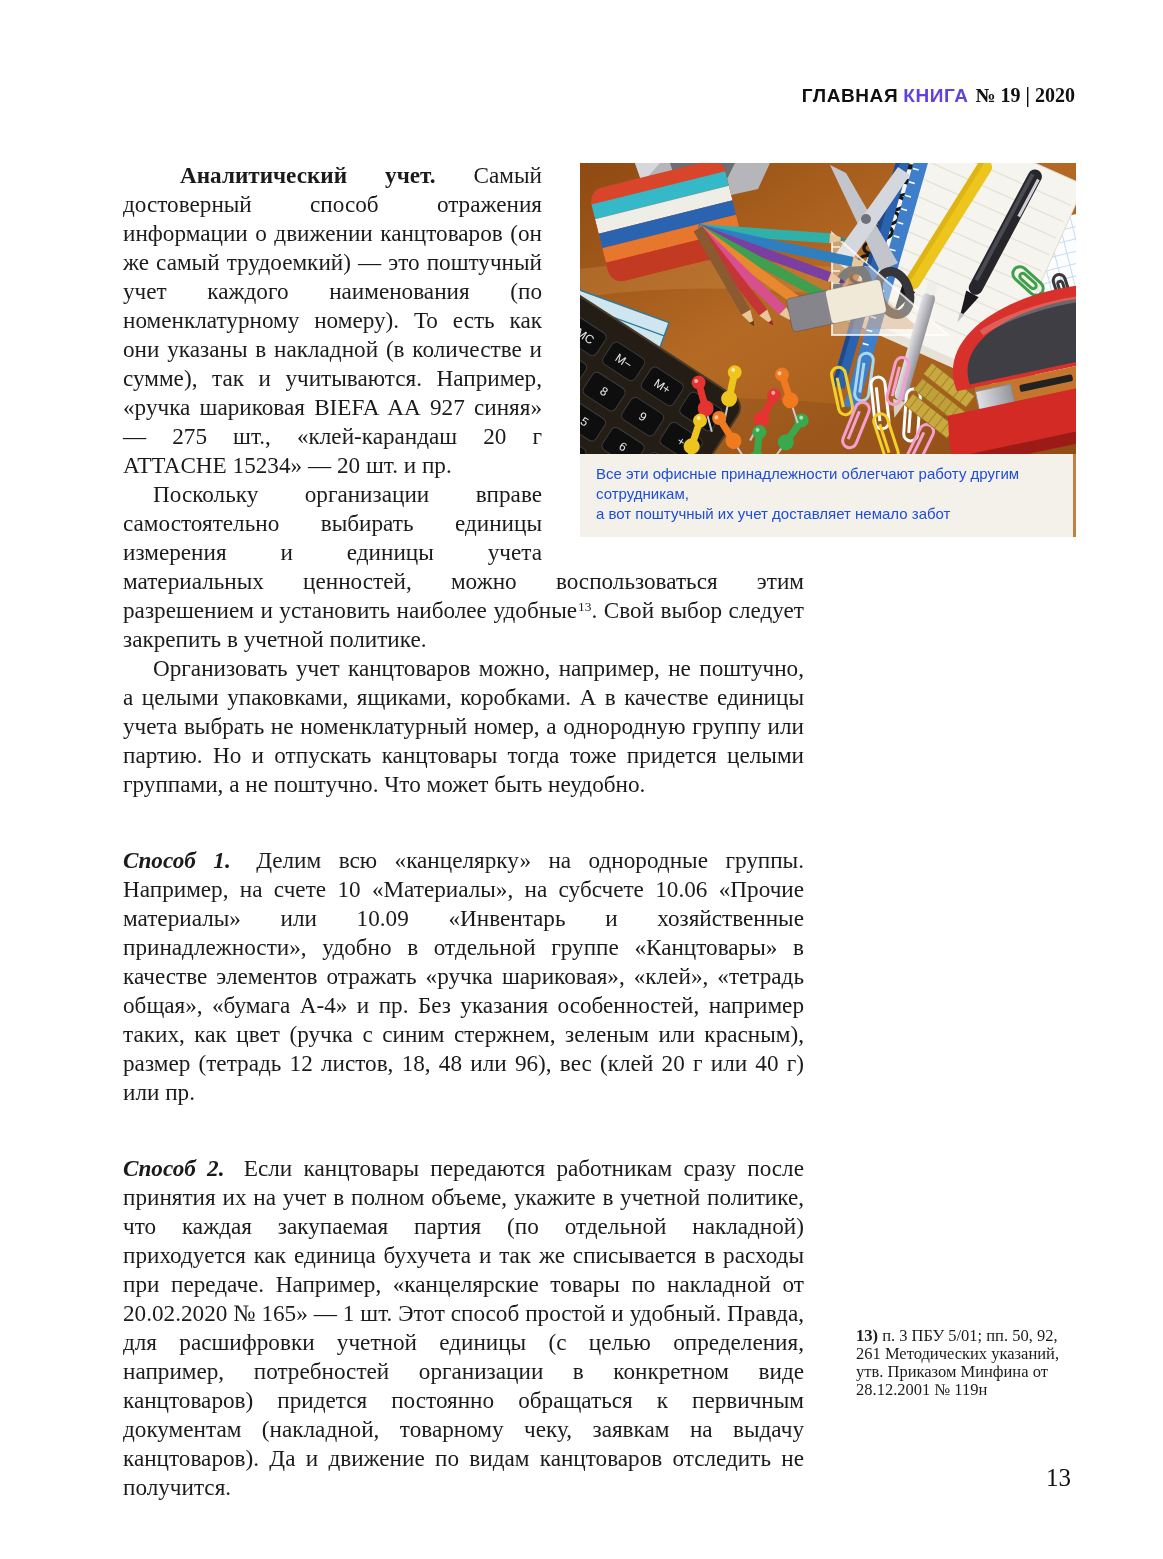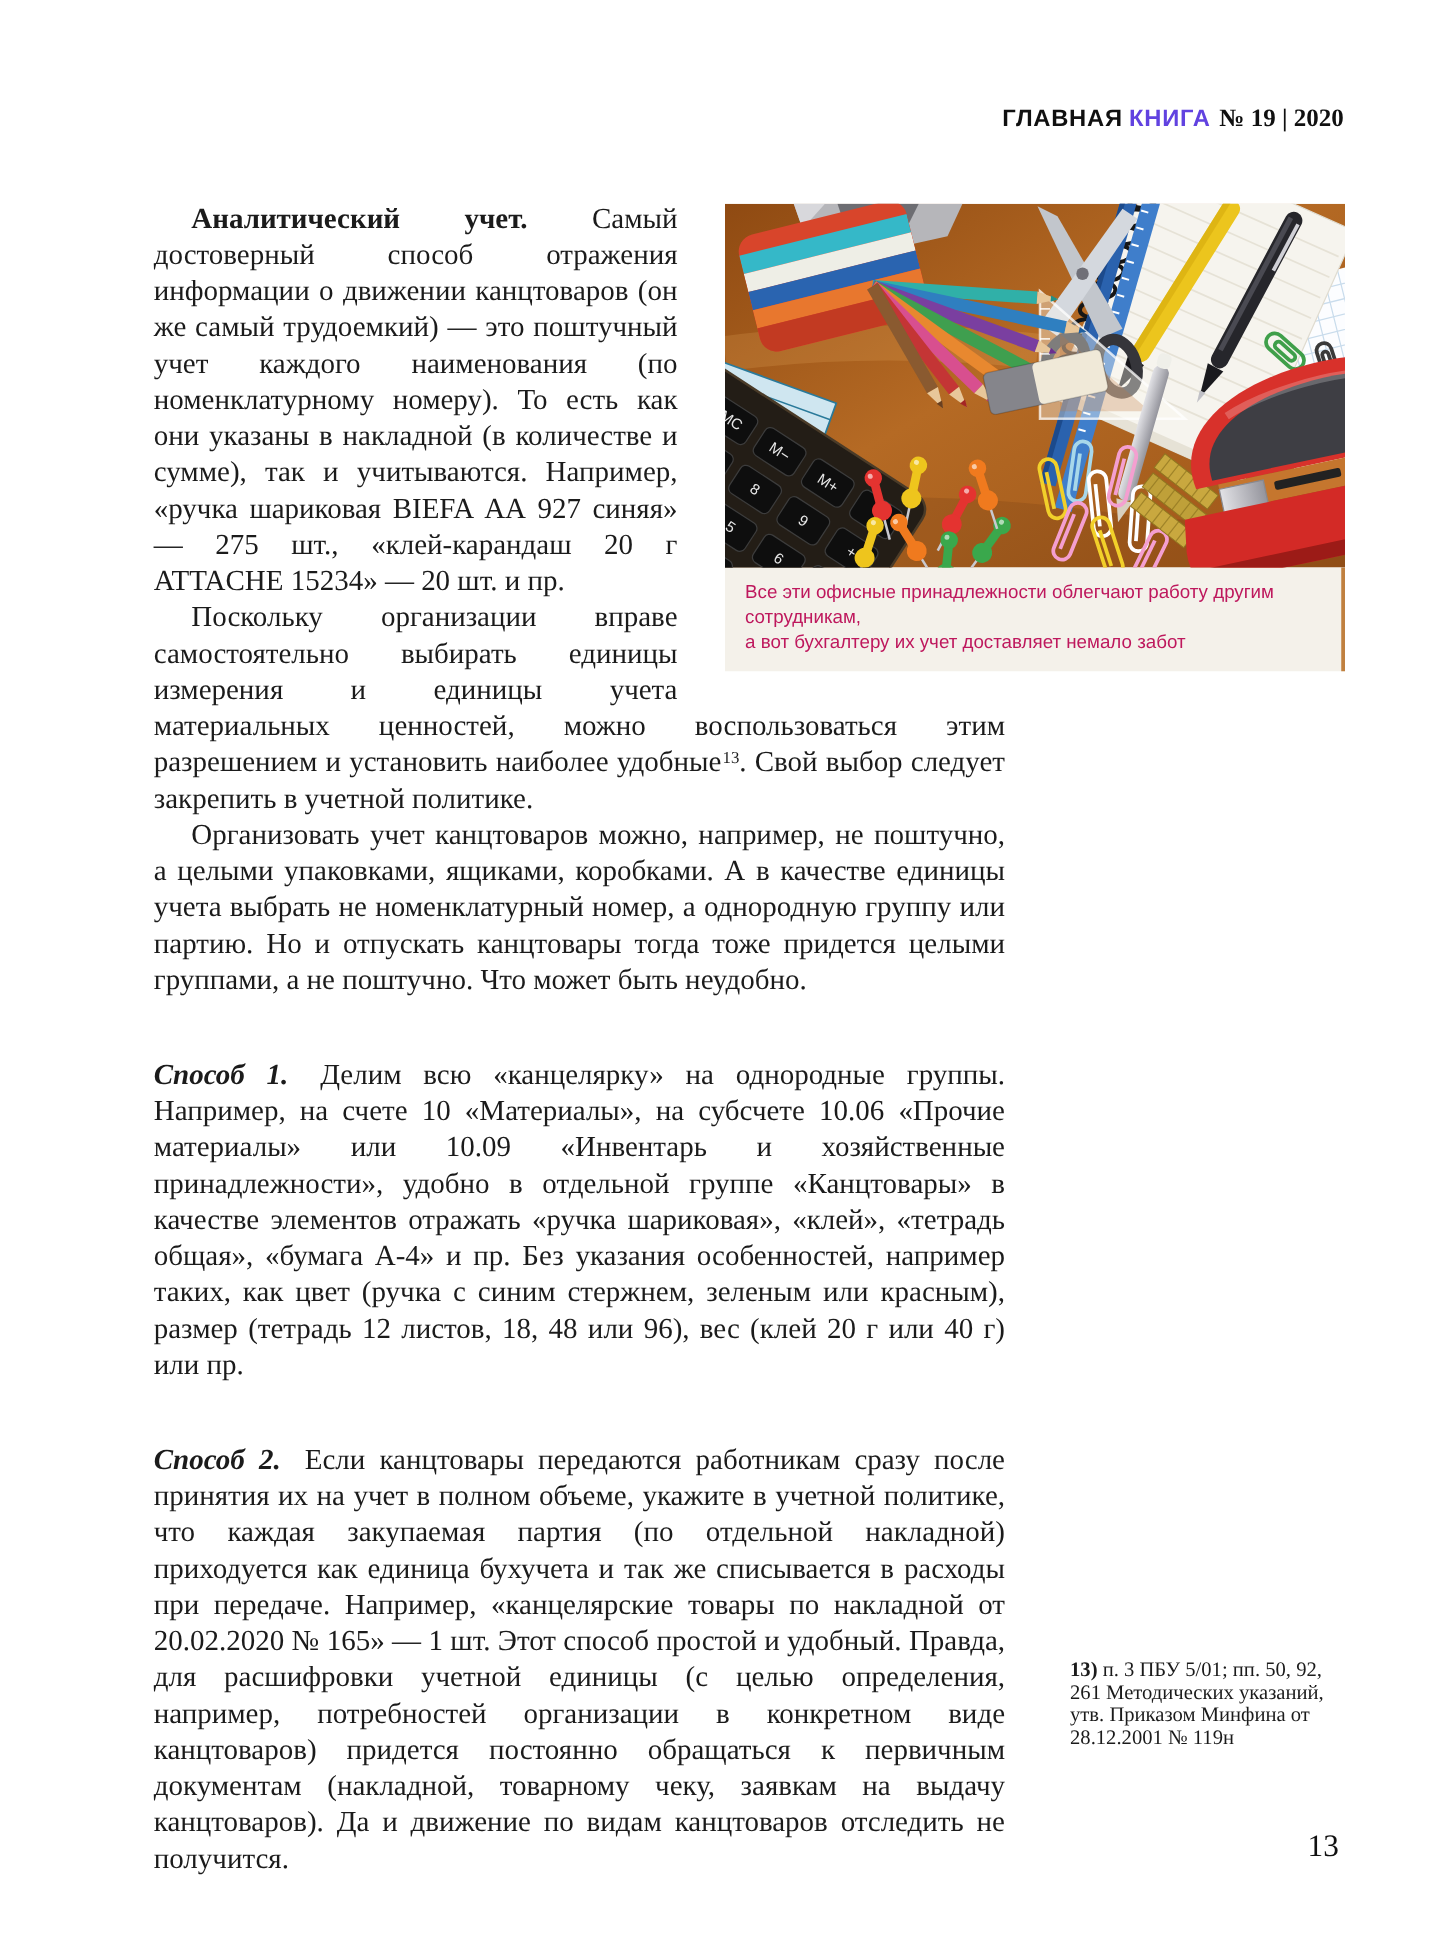--- a/index.html
+++ b/index.html
@@ -14,32 +14,32 @@
                 letter-spacing:.6px;color:#6142e0;margin-left:5px;}
   .issue-info{font-family:"Liberation Serif",serif;font-weight:bold;font-size:20px;
               color:#101010;margin-left:7px;}
 
   
   .article{position:absolute;left:123px;top:161px;width:681px;
            font-size:23.2px;line-height:29px;text-align:justify;}
   .para{margin:0;}
   .indent{text-indent:30px;}
   .method{margin-top:47px;}
-  .lead-bold{font-weight:bold;}
+  .lead-bold{font-weight:bold;margin-left:27px;}
   .lead-italic{font-weight:bold;font-style:italic;margin-right:8px;}
   .fn-ref{font-size:0.58em;vertical-align:0.55em;line-height:0;margin-left:1px;}
 
   
   .photo-spacer{float:right;width:262px;height:394px;}
   .photo-box{position:absolute;left:457px;top:2px;width:496px;margin:0;}
   .photo-box svg{display:block;width:496px;height:291px;}
   .caption{background:#f4f1ea;border-right:3px solid #c0803f;
            padding:10px 10px 13px 16px;
            font-family:"Liberation Sans",sans-serif;font-size:15px;line-height:20px;
-           color:#be185d;text-align:left;text-indent:0;}
+           color:#1d4ed8;text-align:left;text-indent:0;}
   .cap-line{display:block;}
 
   
   .footnote{position:absolute;left:856px;top:1327px;width:228px;
             font-size:16.5px;line-height:18px;text-align:left;color:#1b1b1b;}
   .footnote strong{font-weight:bold;}
 
   .page-number{position:absolute;left:1046px;top:1464px;font-size:25px;color:#101010;}
 </style>
 </head>
@@ -407,21 +407,21 @@
           <rect x="26" y="92" width="172" height="22" fill="#c5762e"></rect>
           <rect x="70" y="99" width="54" height="7" rx="2" fill="#222222"></rect>
           <rect x="26" y="96" width="36" height="46" fill="url(#metal)" stroke="#88888e"></rect>
           <path d="M-6,114 L210,114 L214,150 Q214,168 190,168 L10,168 Q-12,168 -10,140 Z" fill="#d32a26"></path>
           <rect x="-8" y="156" width="222" height="12" rx="6" fill="#9c1b17"></rect>
         </g>
       </svg>
 
       <figcaption class="caption">
         <span class="cap-line">Все эти офисные принадлежности облегчают работу другим сотрудникам,</span>
-        <span class="cap-line">а вот бухгалтеру их учет доставляет немало забот</span>
+        <span class="cap-line">а вот поштучный их учет доставляет немало забот</span>
       </figcaption>
     </figure>
 
     <p class="para indent"><strong class="lead-bold">Аналитический учет.</strong><span> Самый достоверный способ отражения информации о движении канцтоваров (он же самый трудоемкий) — это поштучный учет каждого наименования (по номенклатурному номеру). То есть как они указаны в накладной (в количестве и сумме), так и учитываются. Например, «ручка шариковая BIEFA АА 927 синяя» — 275 шт., «клей-карандаш 20 г ATTACHE 15234» — 20 шт. и пр.</span></p>
 
     <p class="para indent"><span>Поскольку организации вправе самостоятельно выбирать единицы измерения и единицы учета материальных ценностей, можно воспользоваться этим разрешением и установить наиболее удобные</span><sup class="fn-ref">13</sup><span>. Свой выбор следует закрепить в учетной политике.</span></p>
 
     <p class="para indent">Организовать учет канцтоваров можно, например, не поштучно, а целыми упаковками, ящиками, коробками. А в качестве единицы учета выбрать не номенклатурный номер, а однородную группу или партию. Но и отпускать канцтовары тогда тоже придется целыми группами, а не поштучно. Что может быть неудобно.</p>
 
     <p class="para method"><em class="lead-italic">Способ 1.</em><span> Делим всю «канцелярку» на однородные группы. Например, на счете 10 «Материалы», на субсчете 10.06 «Прочие материалы» или 10.09 «Инвентарь и хозяйственные принадлежности», удобно в отдельной группе «Канцтовары» в качестве элементов отражать «ручка шариковая», «клей», «тетрадь общая», «бумага А-4» и пр. Без указания особенностей, например таких, как цвет (ручка с синим стержнем, зеленым или красным), размер (тетрадь 12 листов, 18, 48 или 96), вес (клей 20 г или 40 г) или пр.</span></p>

